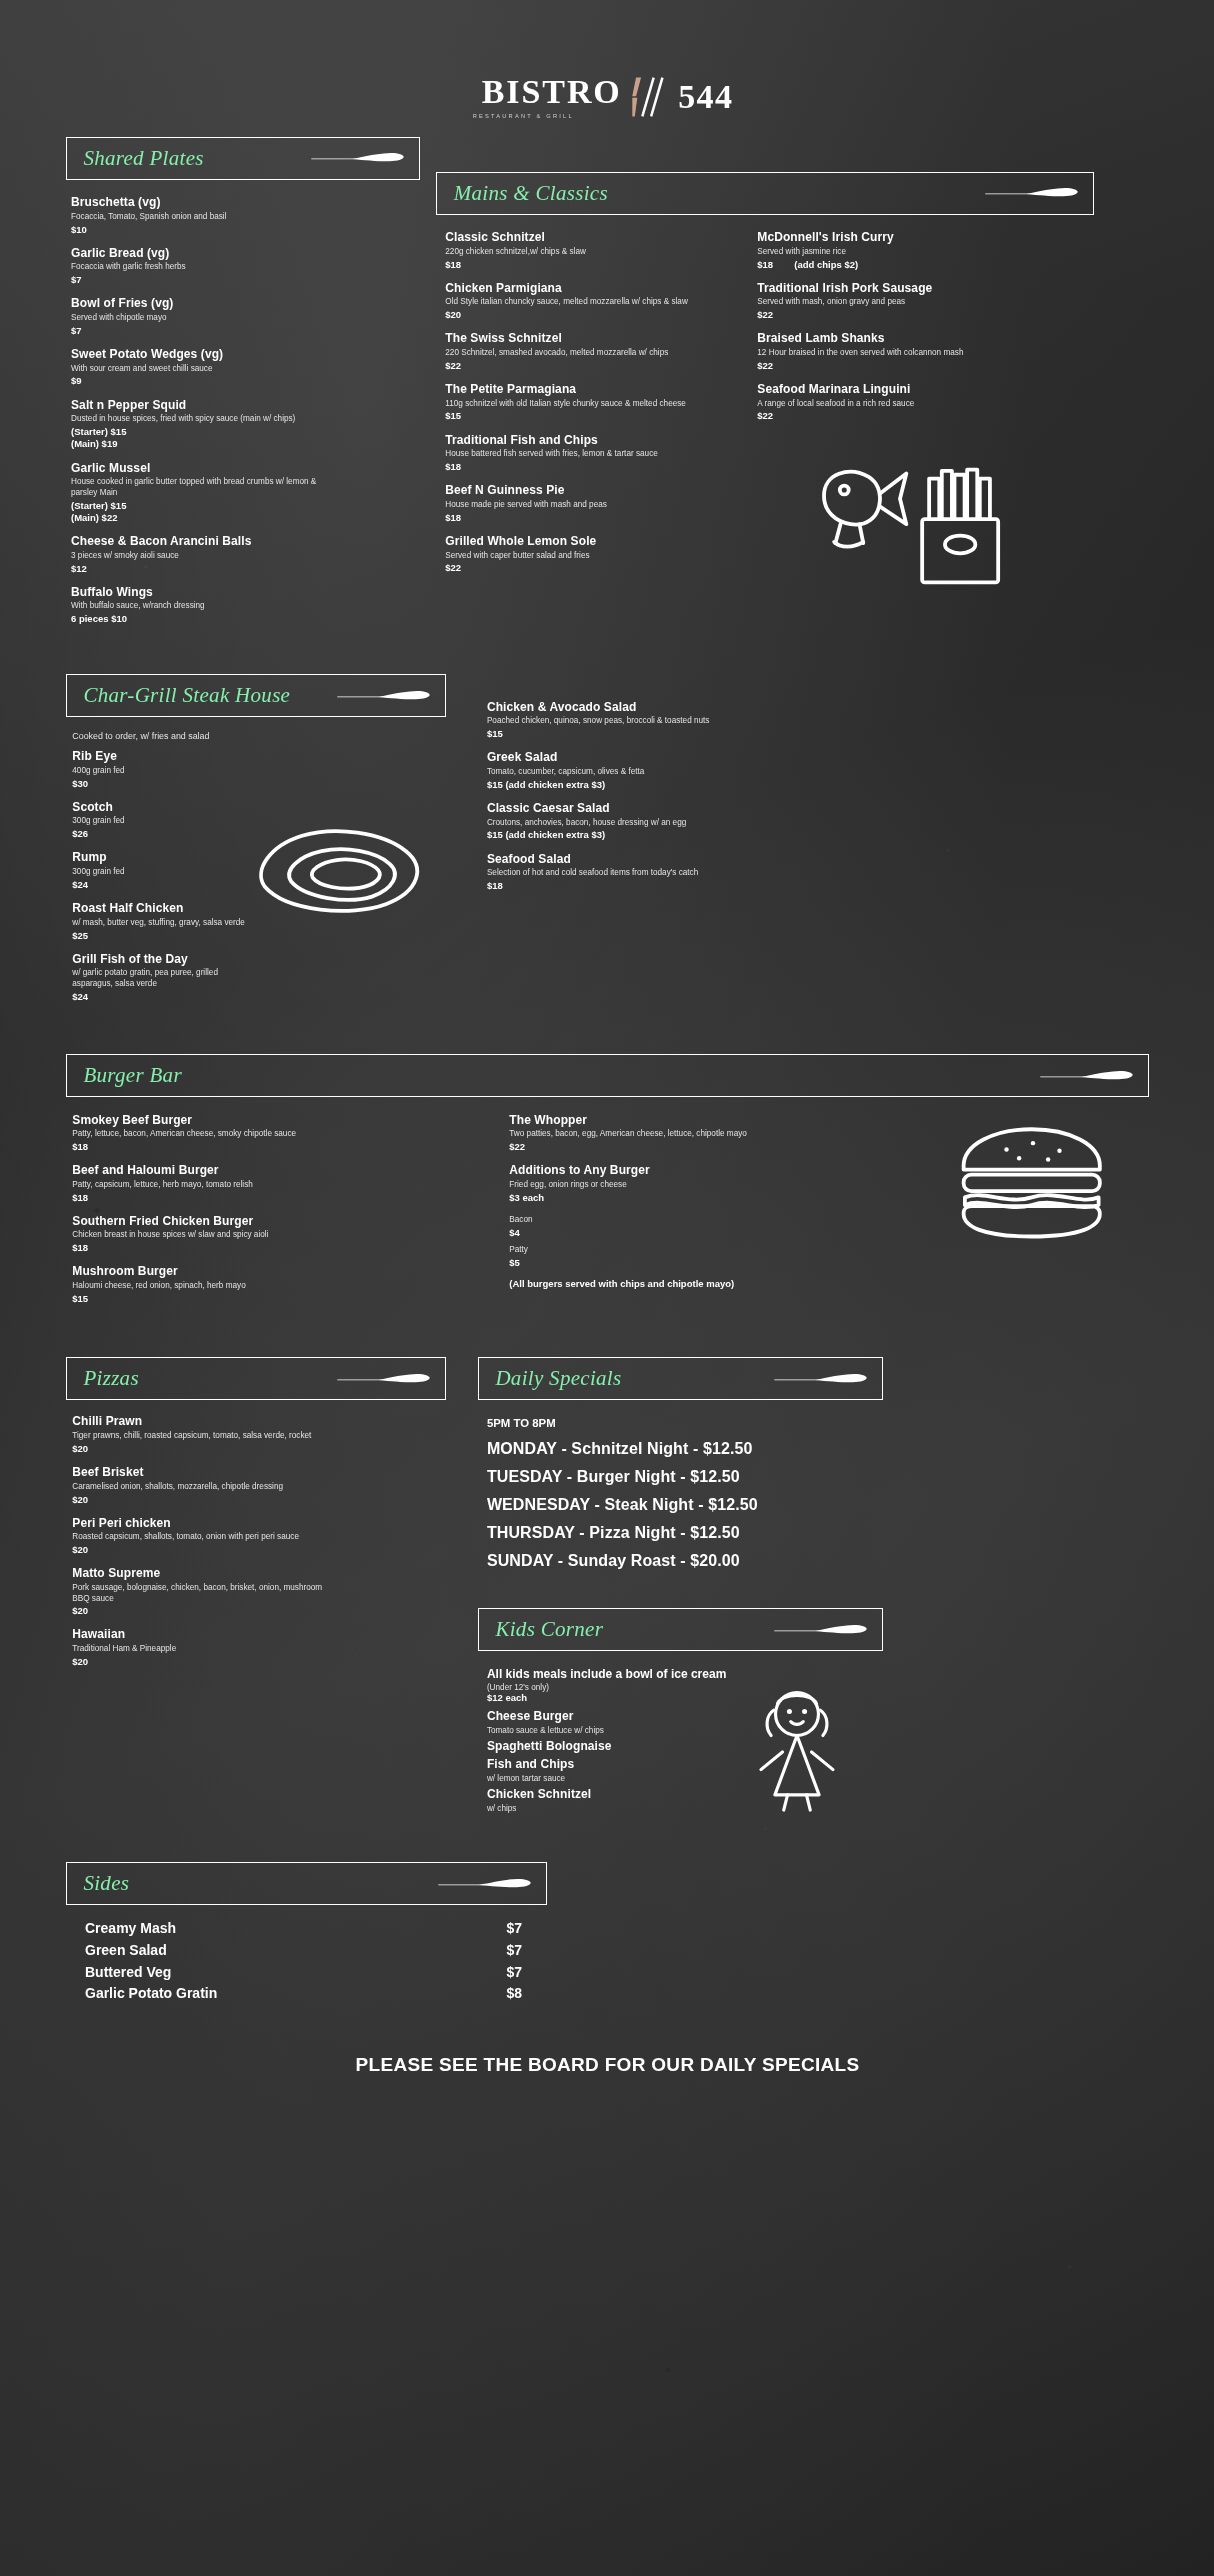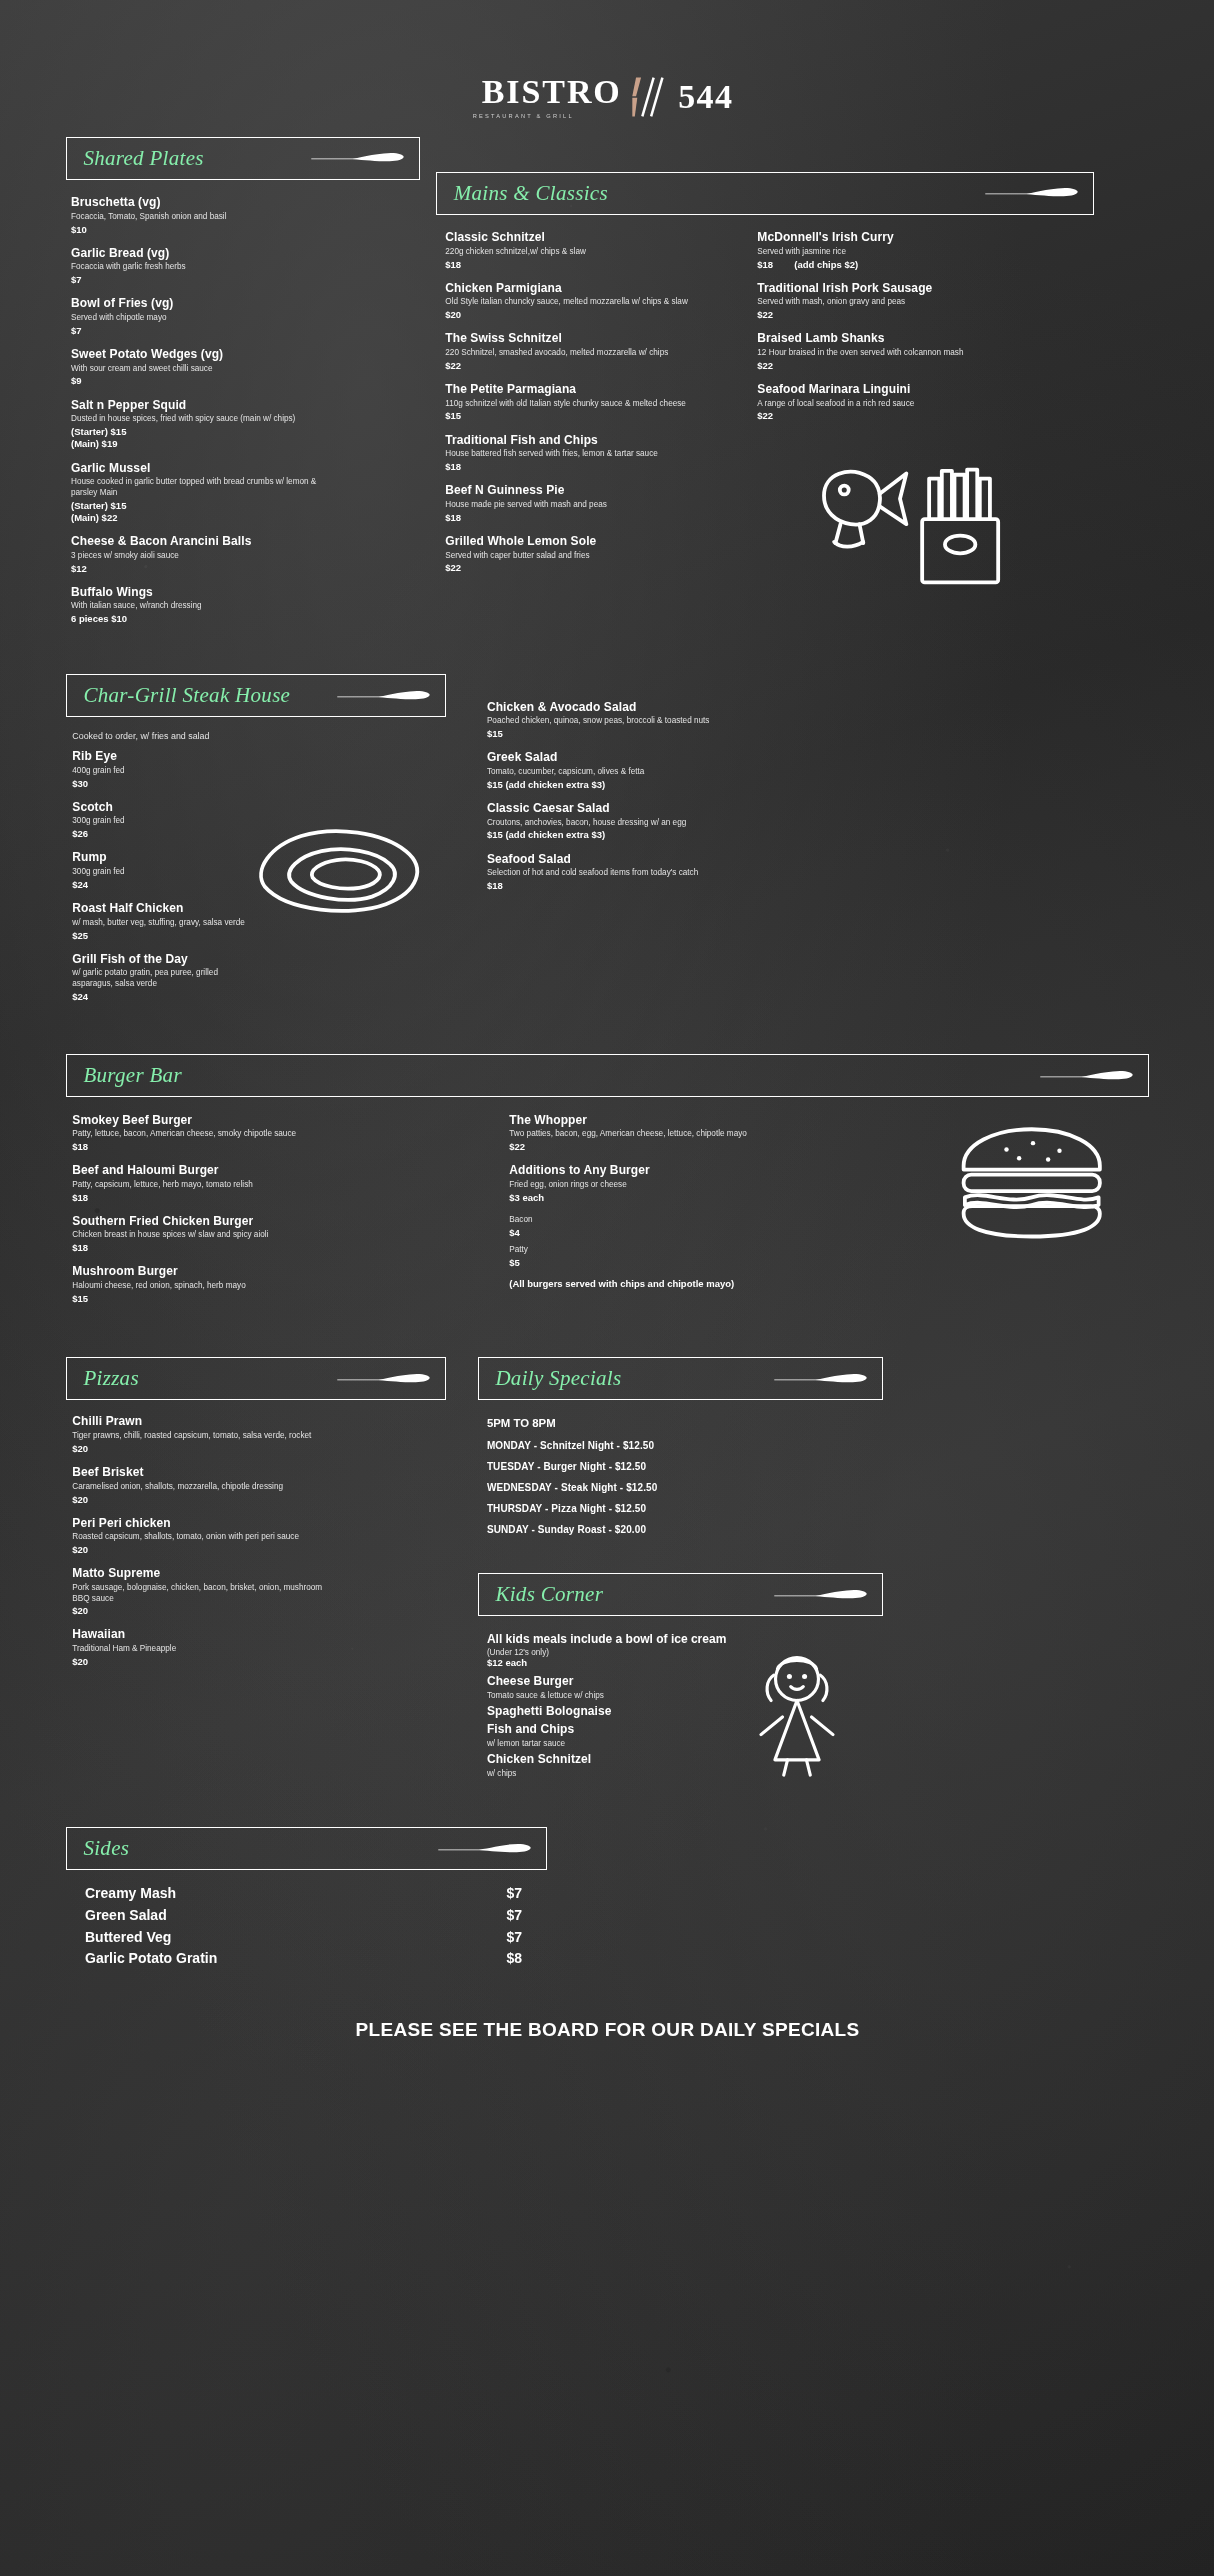--- a/index.html
+++ b/index.html
@@ -129,21 +129,21 @@
   .burger-left { width: 418px; }
   .burger-mid { width: 405px; }
   .burger-art { flex: 1; display:flex; align-items: flex-start; justify-content: center; padding-top: 6.3px; }
 
   .row-4 { display: flex; gap: 32px; align-items: flex-start; margin-top: 25px; }
   .col-pizza { width: 380px; }
   .col-right { width: 405px; }
 
   .special-line {
     font-weight: bold;
-    font-size: 10px;
+    font-size: 16px;
     margin-bottom: 10px;
     letter-spacing: 0.1px;
   }
   .special-time {
     font-weight: bold;
     font-size: 11.4px;
     margin-bottom: 11.4px;
   }
 
   .kids-body { display: flex; }
@@ -247,21 +247,21 @@
           <div class="item-price">(Starter) $15</div>
           <div class="item-price">(Main) $22</div>
         </div>
         <div class="item">
           <div class="item-name">Cheese &amp; Bacon Arancini Balls</div>
           <div class="item-desc">3 pieces w/ smoky aioli sauce</div>
           <div class="item-price">$12</div>
         </div>
         <div class="item">
           <div class="item-name">Buffalo Wings</div>
-          <div class="item-desc">With italian sauce, w/ranch dressing</div>
+          <div class="item-desc">With buffalo sauce, w/ranch dressing</div>
           <div class="item-price">6 pieces $10</div>
         </div>
       </div>
     </div>
 
     <div class="col-mains">
       <div class="sec-head">
         <div class="sec-title">Mains &amp; Classics</div>
         <div class="knife">
           <svg viewBox="0 0 150 22">

